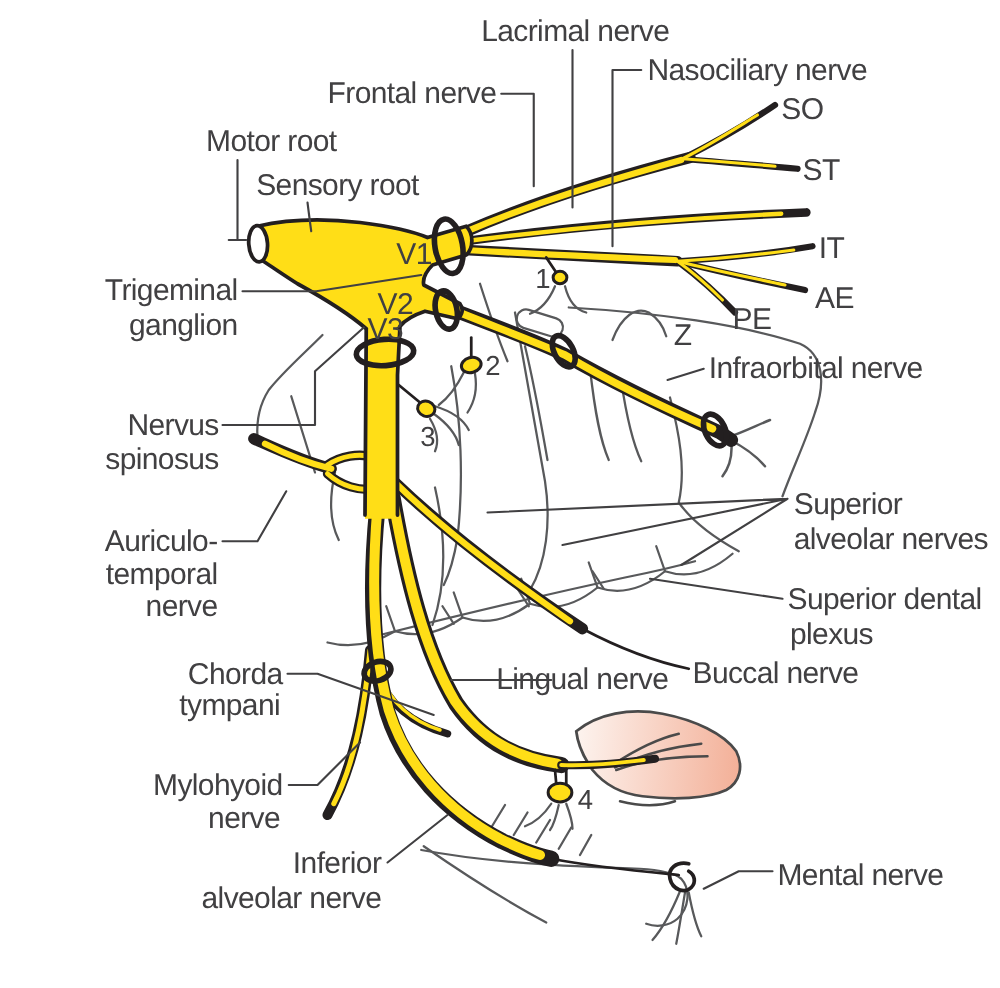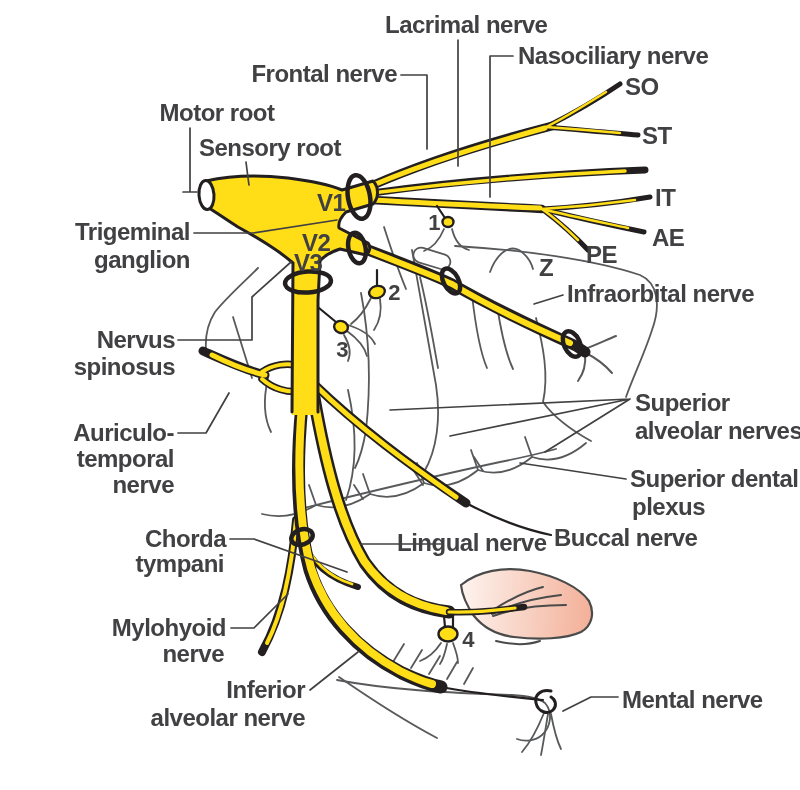--- a/index.html
+++ b/index.html
@@ -1,16 +1,16 @@
 <!DOCTYPE html>
 <html style="--nerve-yellow: #ffde17; --outline-black: #231f20; --anatomy-gray: #58595b; --label-gray: #414042; --tongue-pink: #f3b098; --tongue-pale: #fdf3ee; --background: #ffffff;"><head>
 <meta charset="utf-8">
 <style>
   html,body{margin:0;padding:0;background:#fff;}
-  .stage{position:relative;width:800px;height:790px;background:var(--background,#fff);overflow:hidden;font-weight:bold;}
+  .stage{position:relative;width:800px;height:790px;background:var(--background,#fff);overflow:hidden;}
   svg{display:block;}
   text{font-family:"Liberation Sans",sans-serif;font-size:24px;fill:var(--label-gray,#414042);letter-spacing:-0.5px;}
   text.num{font-size:22px;}
   .anat{stroke:var(--anatomy-gray,#58595b);fill:none;stroke-width:1.8;stroke-linecap:round;stroke-linejoin:round;}
   .anat2{stroke:var(--anatomy-gray,#58595b);fill:none;stroke-width:2;stroke-linecap:round;}
   .leader{stroke:var(--label-gray,#414042);fill:none;stroke-width:1.7;stroke-linecap:round;stroke-linejoin:round;}
   .n-out{stroke:var(--outline-black,#231f20);fill:none;stroke-linecap:round;stroke-linejoin:round;}
   .n-core{stroke:var(--nerve-yellow,#ffde17);fill:none;stroke-linecap:round;stroke-linejoin:round;}
   .blobfill{fill:var(--nerve-yellow,#ffde17);stroke:none;}
   .blobedge{fill:none;stroke:var(--outline-black,#231f20);stroke-width:3;stroke-linecap:round;stroke-linejoin:round;}

